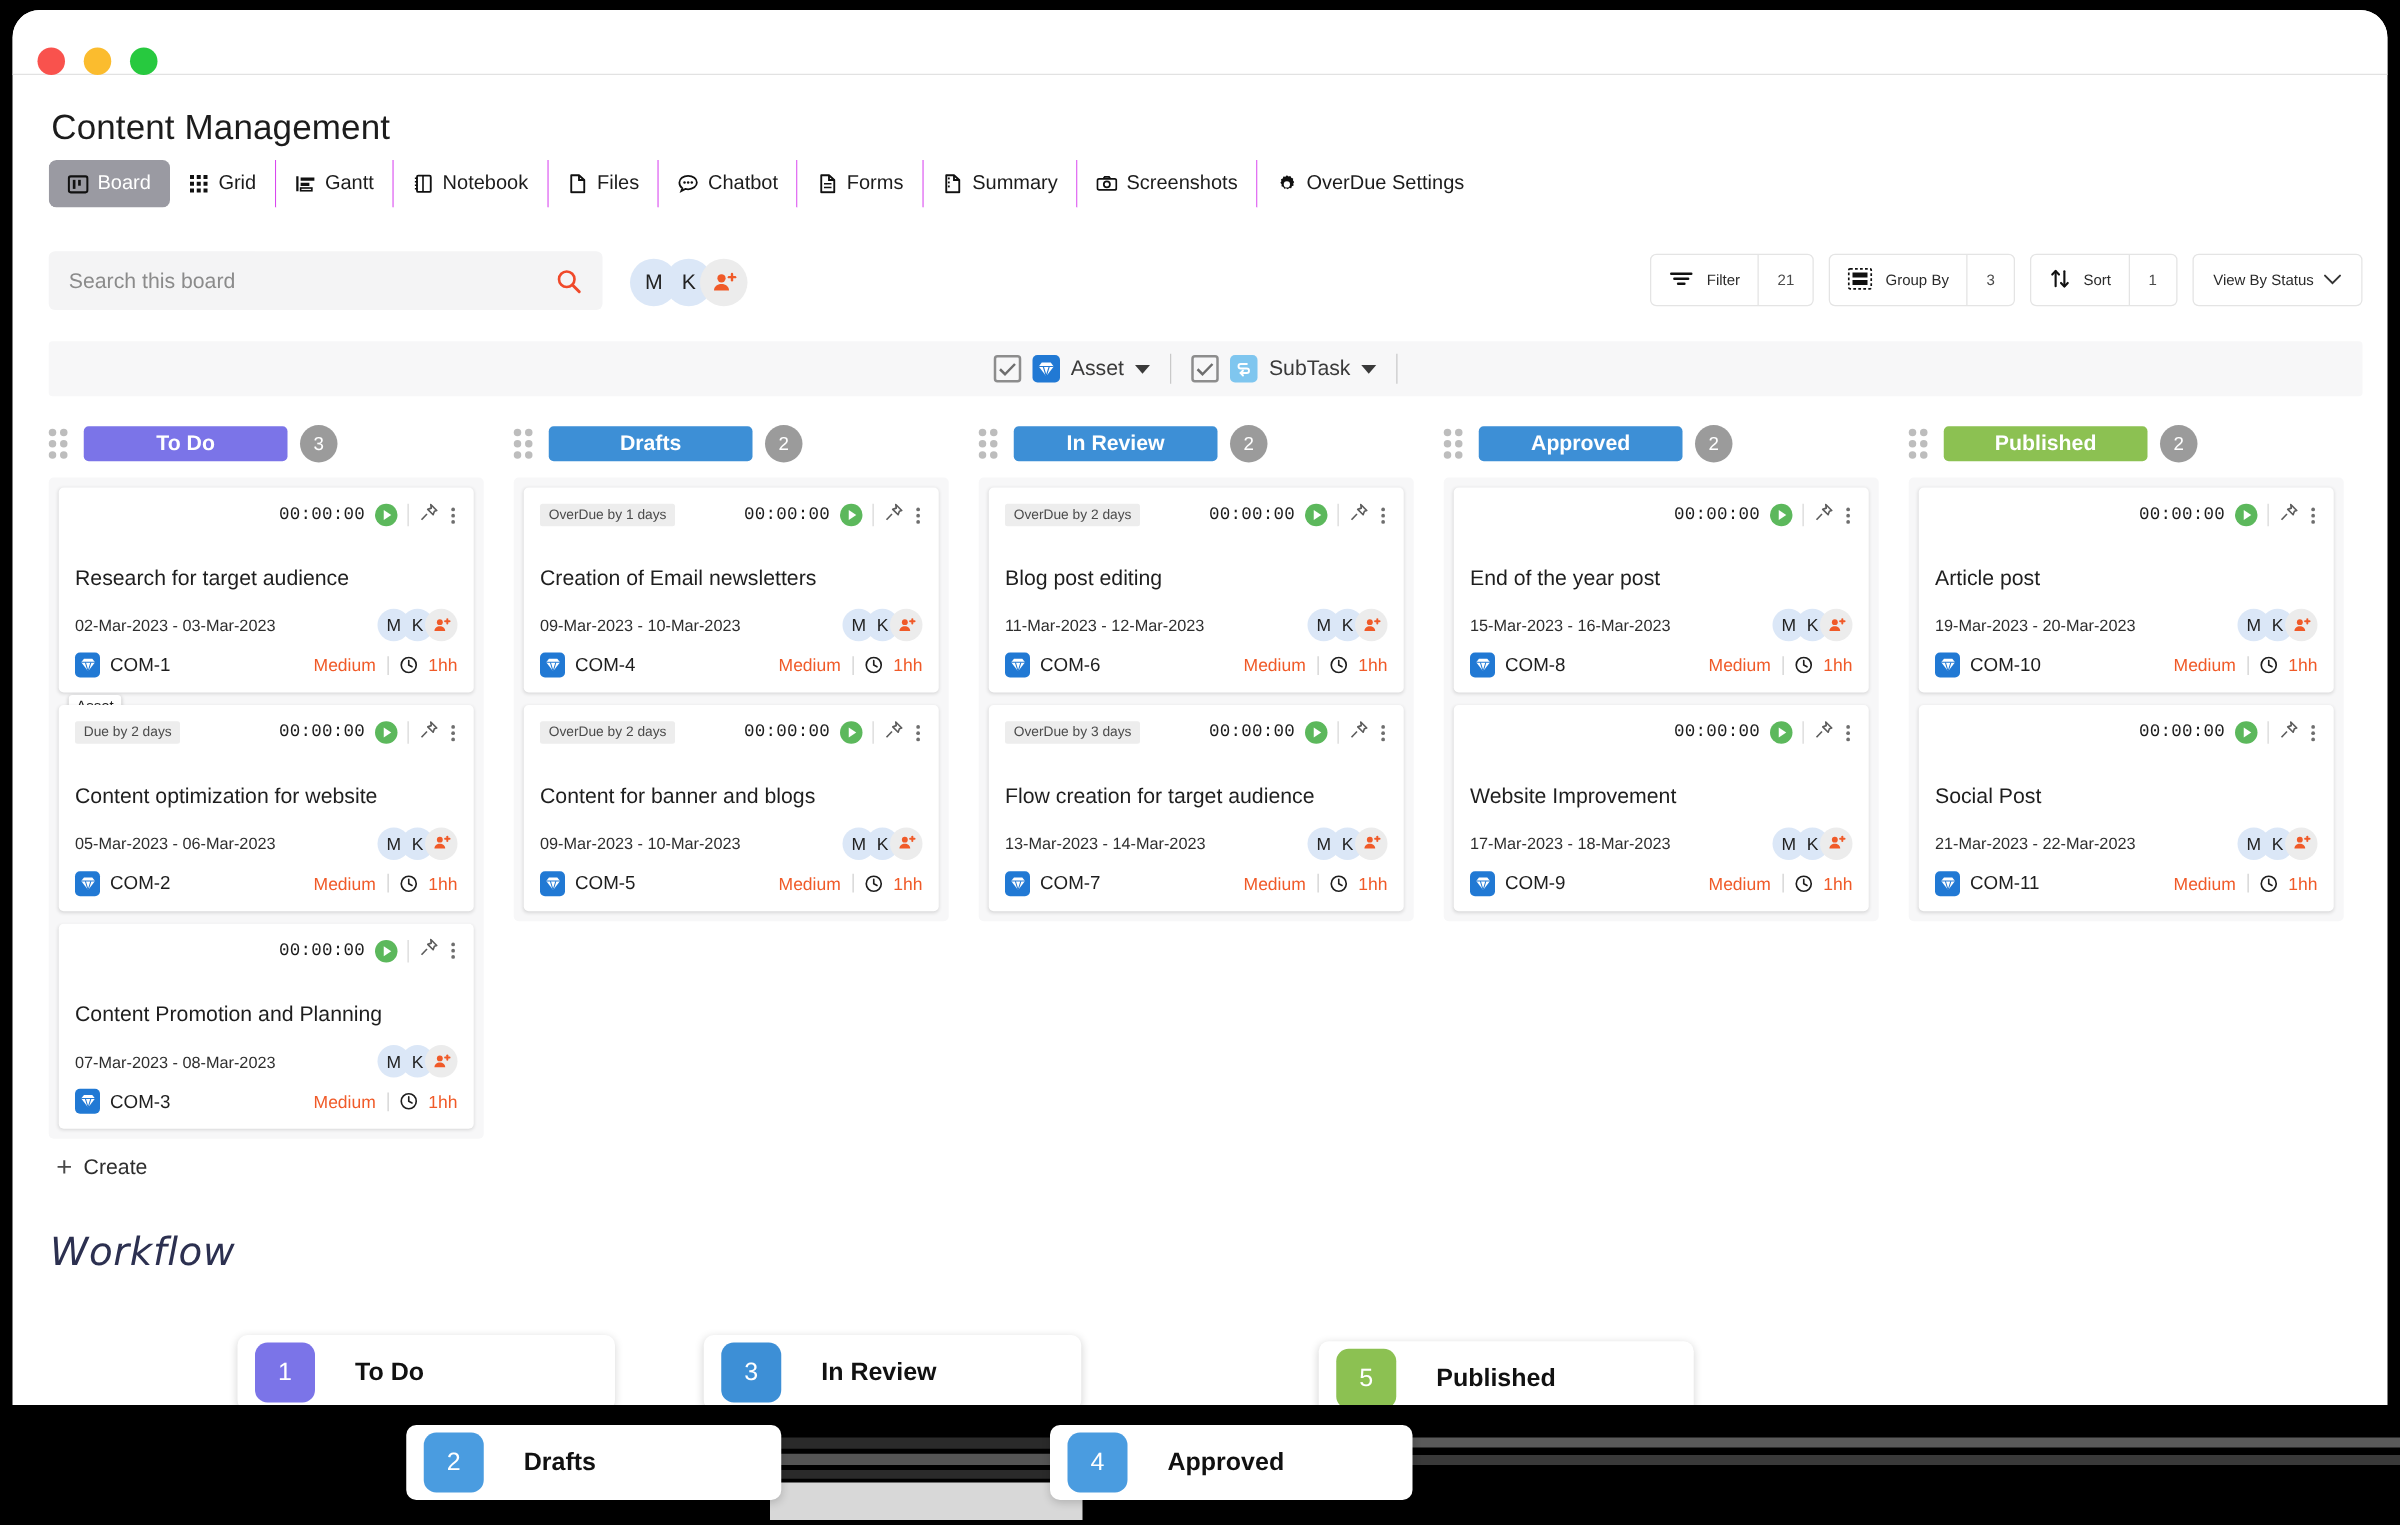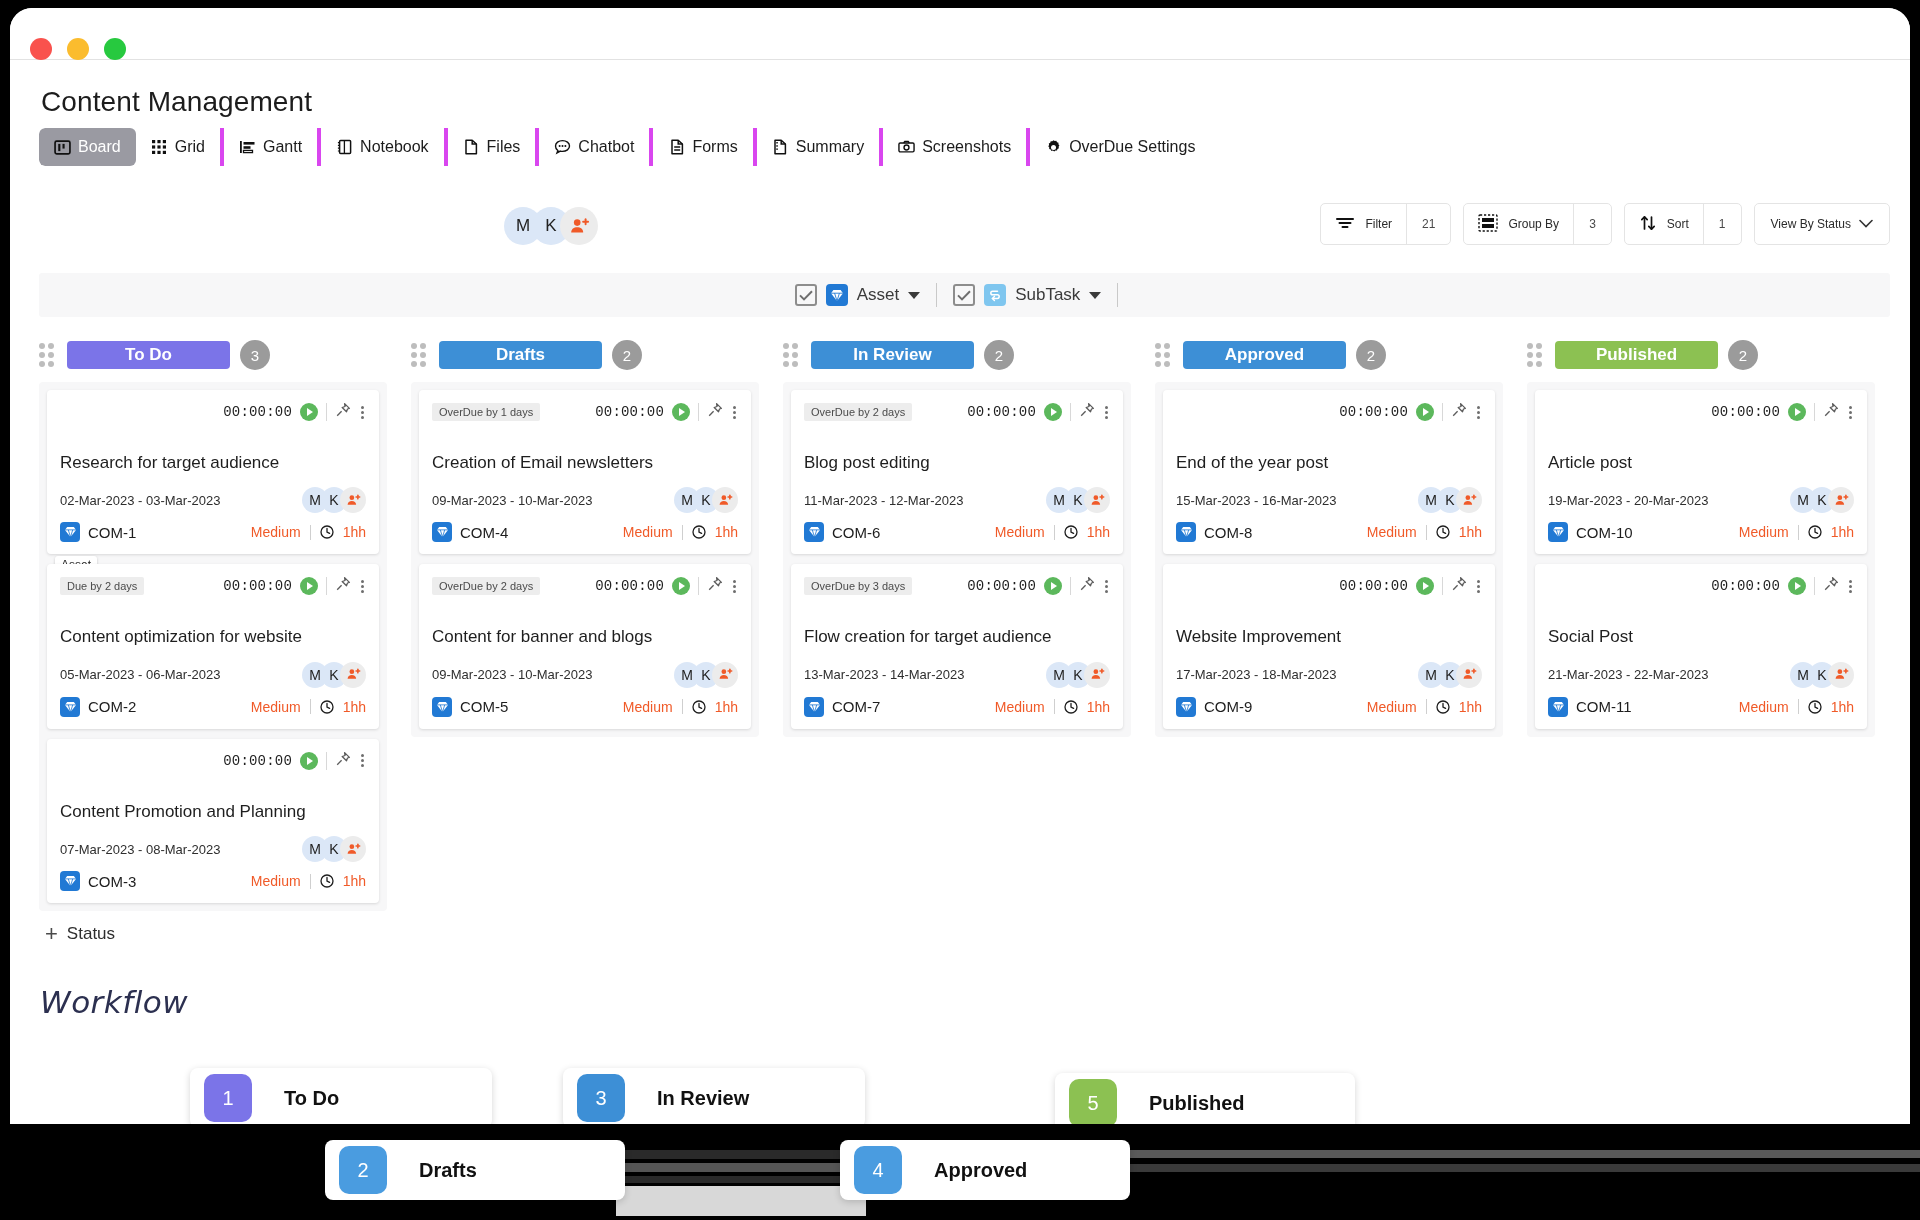--- a/index.html
+++ b/index.html
@@ -45,21 +45,21 @@
   #tabbar {
     position: absolute; left: 29px; top: 120px;
     height: 38px; display: flex; align-items: flex-end;
     border-radius: 6px; overflow: hidden;
     background: #fff;
   }
   .tab {
     display: flex; align-items: center; gap: 7px;
     padding: 0 15px; height: 38px;
     font-size: 16px; color: #1c1c1c;
-    border-right: 4px solid #d946ef;
+    border-right: 1px solid #d946ef;
     white-space: nowrap; cursor: pointer; background: #fff;
   }
   .tab:last-child { border-right: none; }
   .tab.active { background: #9a9aa2; color: #fff; border-radius: 6px; border-right: none; }
   .tab .ic { display: inline-flex; width: 17px; height: 17px; align-items: center; justify-content: center; }
   .tab .ic svg { display: block; }
 
   
   #toolbar { position: absolute; left: 0; top: 185px; width: 100%; height: 62px; }
   #searchwrap {
@@ -348,20 +348,29 @@
               <path d="M8.5 1.2l1.3.9 1.5-.3.7 1.4 1.5.5-.1 1.6 1 1.2-.8 1.3.3 1.5-1.4.7-.5 1.5-1.6-.1-1.2 1-1.3-.8-1.5.3-.7-1.4-1.5-.5.1-1.6-1-1.2.8-1.3-.3-1.5 1.4-.7.5-1.5 1.6.1z" fill="#111"></path>
               <circle cx="8.5" cy="8.5" r="2.5" fill="#fff"></circle>
             </svg>
         </span>
         <span>OverDue Settings</span>
       </div>
     </div>
 
     <div id="toolbar">
 
+      <div id="searchwrap">
+        <input type="text" placeholder="Search this board" style="">
+        <span class="search-icon">
+          <svg width="22" height="22" viewBox="0 0 22 22">
+              <circle cx="9.4" cy="9.4" r="6.2" fill="none" stroke="#f0492a" stroke-width="2.1"></circle>
+              <line x1="14" y1="14" x2="19.4" y2="19.4" stroke="#f0492a" stroke-width="2.4" stroke-linecap="round"></line>
+            </svg>
+        </span>
+      </div>
 
       <div id="avatars">
         <div class="av">M</div>
         <div class="av">K</div>
         <div class="av addu">
           <svg width="21" height="21" viewBox="0 0 21 21">
               <circle cx="8.2" cy="6.6" r="3.3" fill="#f05a28"></circle>
               <path d="M2.2 16.4c0-3.3 2.7-5.2 6-5.2s6 1.9 6 5.2z" fill="#f05a28"></path>
               <g stroke="#f05a28" stroke-width="1.9" stroke-linecap="round">
                 <line x1="16.6" y1="3.2" x2="16.6" y2="8.2"></line>
@@ -659,21 +668,21 @@
                       <circle cx="7" cy="7" r="6" fill="none" stroke="#1e1e1e" stroke-width="1.3"></circle>
                       <polyline points="7,3.4 7,7 9.6,8.4" fill="none" stroke="#1e1e1e" stroke-width="1.3" stroke-linecap="round"></polyline>
                     </svg></span>
                   <span>1hh</span>
                 </span>
               </div>
             </div>
           </div>
           <div class="createbtn">
             <span class="plus">+</span>
-            <span>Status</span>
+            <span>Create</span>
           </div>
         </div>
         <div class="column">
           <div class="colhead">
             <span class="grip">
               <i></i>
               <i></i>
               <i></i>
               <i></i>
               <i></i>

